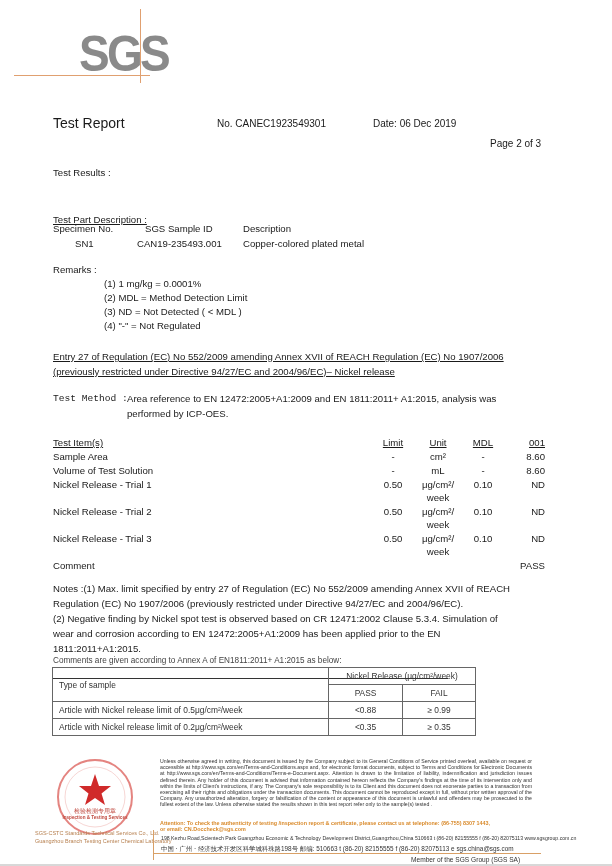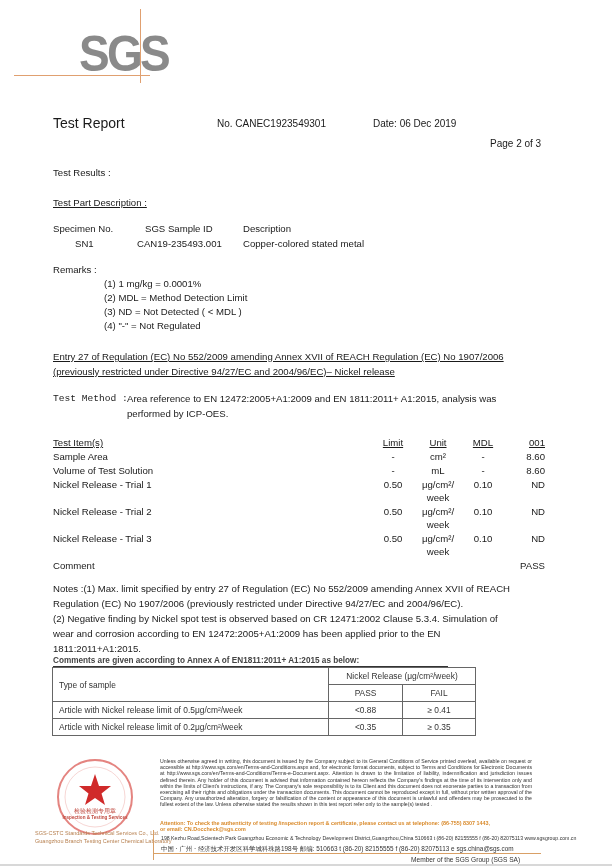--- a/index.html
+++ b/index.html
@@ -53,28 +53,28 @@
   <span class="hline"></span>
   <span class="vline"></span>
 </div>
 
 <div id="report-title" class="abs">Test Report</div>
 <div id="report-no" class="abs">No. CANEC1923549301</div>
 <div id="report-date" class="abs">Date: 06 Dec 2019</div>
 <div id="page-num" class="abs">Page 2 of 3</div>
 
 <div class="abs t9" style="left:53px;top:166px;">Test Results :</div>
-<div class="abs t9 u" style="left:53px;top:196px;">Test Part Description :</div>
+<div class="abs t9 u" style="left:53px;top:213px;">Test Part Description :</div>
 
 <div class="abs t9" style="left:53px;top:222px;text-align:center;">Specimen No.</div>
 <div class="abs t9" style="left:145px;top:222px;">SGS Sample ID</div>
 <div class="abs t9" style="left:243px;top:222px;">Description</div>
 <div class="abs t9" style="left:75px;top:237px;">SN1</div>
 <div class="abs t9" style="left:137px;top:237px;">CAN19-235493.001</div>
-<div class="abs t9" style="left:243px;top:237px;">Copper-colored stated metal</div>
+<div class="abs t9" style="left:243px;top:237px;">Copper-colored plated metal</div>
 
 <div class="abs t9" style="left:53px;top:263px;">Remarks :</div>
 <div class="abs t9" style="left:104px;top:277px;">(1) 1 mg/kg = 0.0001%</div>
 <div class="abs t9" style="left:104px;top:291px;">(2) MDL = Method Detection Limit</div>
 <div class="abs t9" style="left:104px;top:305px;">(3) ND = Not Detected ( &lt; MDL )</div>
 <div class="abs t9" style="left:104px;top:319px;">(4) "-" = Not Regulated</div>
 
 <div class="abs t9 u" style="left:53px;top:350px;">Entry 27 of Regulation (EC) No 552/2009 amending Annex XVII of REACH Regulation (EC) No 1907/2006</div>
 <div class="abs t9 u" style="left:53px;top:365px;">(previously restricted under Directive 94/27/EC and 2004/96/EC)– Nickel release</div>
 
@@ -131,36 +131,36 @@
   <span class="c-item">Comment</span>
   <span class="c-001" style="left:445px;width:47px;">PASS</span>
 </div>
 
 <div class="abs t9" style="left:53px;top:582px;">Notes :(1) Max. limit specified by entry 27 of Regulation (EC) No 552/2009 amending Annex XVII of REACH</div>
 <div class="abs t9" style="left:53px;top:597px;">Regulation (EC) No 1907/2006 (previously restricted under Directive 94/27/EC and 2004/96/EC).</div>
 <div class="abs t9" style="left:53px;top:612px;">(2) Negative  finding by Nickel spot test is observed based on CR 12471:2002 Clause 5.3.4. Simulation of</div>
 <div class="abs t9" style="left:53px;top:627px;">wear and corrosion according to EN 12472:2005+A1:2009 has been applied prior to the EN</div>
 <div class="abs t9" style="left:53px;top:642px;">1811:2011+A1:2015.</div>
 
-<div class="abs" style="left:53px;top:656px;font-size:8.2px;color:#444;border-bottom:1px solid #333;padding-bottom:1px;width:395px;font-weight:bold;">Comments are given according to Annex A of EN1811:2011+  A1:2015 as below:</div>
+<div class="abs" style="left:53px;top:656px;font-size:8.2px;color:#444;border-bottom:1px solid #333;padding-bottom:13px;width:395px;">Comments are given according to Annex A of EN1811:2011+  A1:2015 as below:</div>
 
 <table id="annex" class="abs">
   <tbody>
       <tr>
     <td rowspan="2" style="width:263px;">Type of sample</td>
     <td colspan="2" class="cen">Nickel Release (μg/cm²/week)</td>
   </tr>
   <tr>
     <td class="cen" style="width:61px;">PASS</td>
     <td class="cen" style="width:60px;">FAIL</td>
   </tr>
   <tr>
     <td>Article with Nickel release  limit of 0.5μg/cm²/week</td>
     <td class="cen">&lt;0.88</td>
-    <td class="cen">≥ 0.41</td>
+    <td class="cen">≥ 0.99</td>
   </tr>
   <tr>
     <td>Article with Nickel release  limit of 0.2μg/cm²/week</td>
     <td class="cen">&lt;0.35</td>
     <td class="cen">≥ 0.35</td>
   </tr>
 </tbody>
   </table>
 
 <div id="stamp" class="abs">

